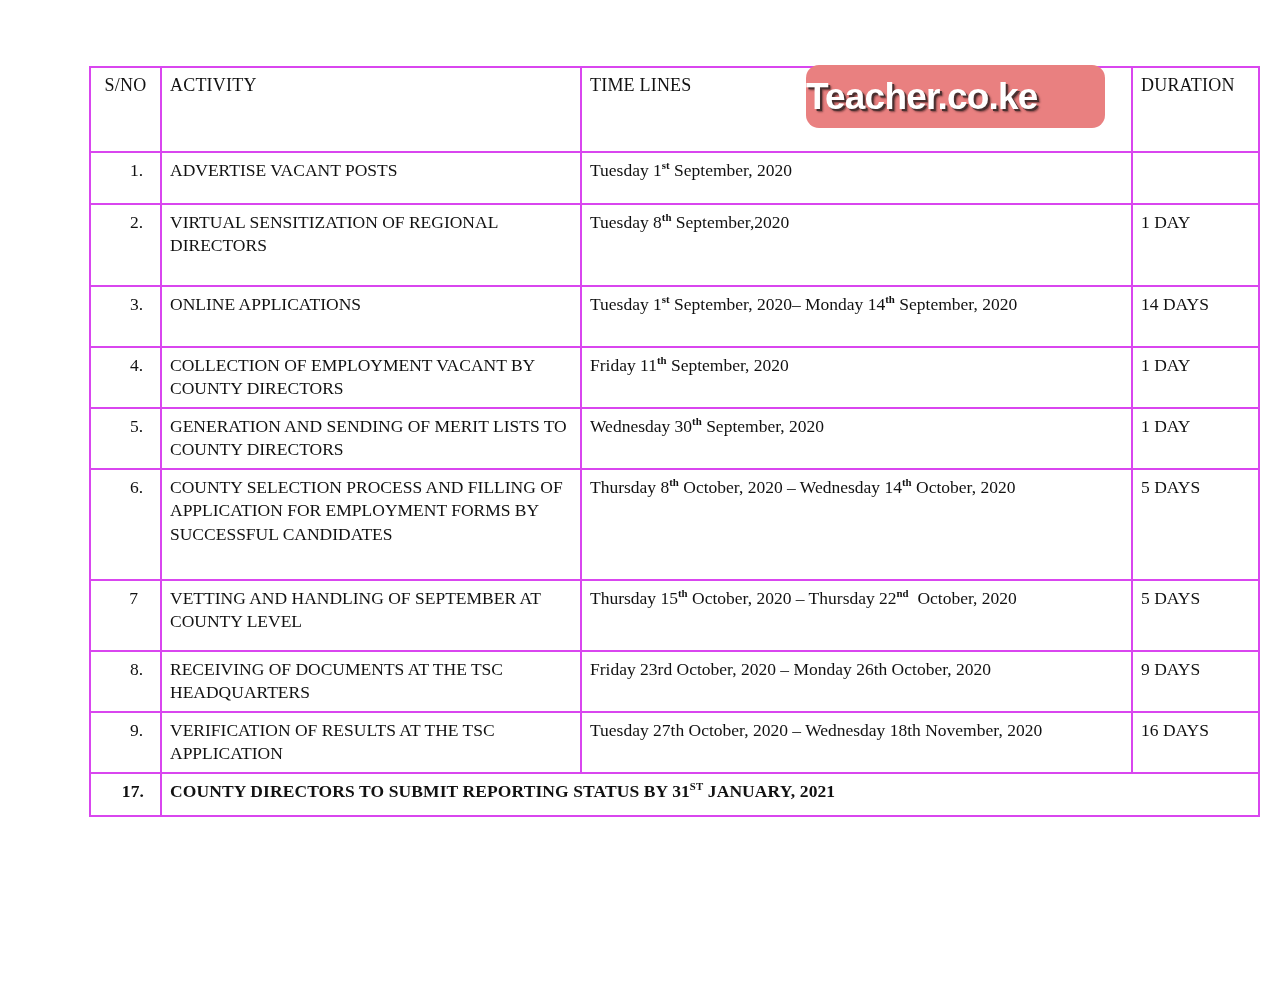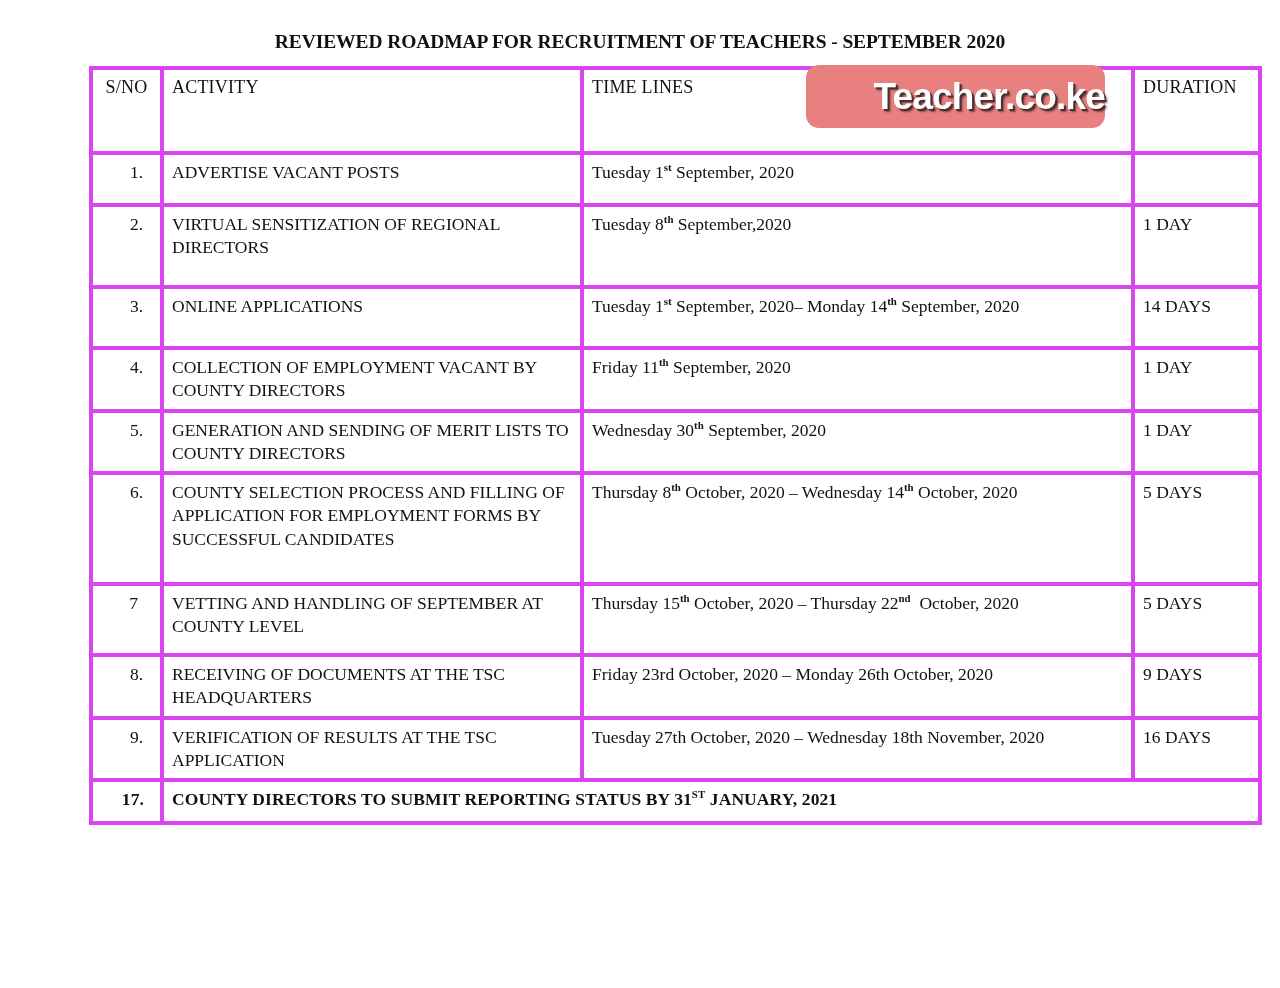--- a/index.html
+++ b/index.html
@@ -42,21 +42,21 @@
     left: 89px;
     top: 66px;
     width: 1169px;
     border-collapse: collapse;
     table-layout: fixed;
     font-size: 17.5px;
     line-height: 1.33;
   }
   .roadmap-table td,
   .roadmap-table th {
-    border: 4px solid #d946ef;
+    border: 2px solid #d946ef;
     vertical-align: top;
     padding: 6px 7px 6px 8px;
     box-sizing: border-box;
     font-weight: normal;
     text-align: left;
   }
 
   
   col.c-sno      { width: 71px; }
   col.c-activity { width: 420px; }
@@ -103,39 +103,38 @@
   .watermark {
     position: absolute;
     left: 806px;
     top: 65px;
     width: 299px;
     height: 63px;
     background: #e98080;
     border-radius: 13px;
     display: flex;
     align-items: center;
-    justify-content: flex-end;
+    justify-content: flex-start;
     z-index: 5;
   }
   .watermark-text {
     font-family: "Liberation Sans", "DejaVu Sans", sans-serif;
     font-size: 37px;
     font-weight: bold;
     color: #ffffff;
     letter-spacing: -0.8px;
     text-shadow: 2px 2px 0 #4a3030, 3px 3px 2px rgba(40,20,20,0.55);
     white-space: nowrap;
   }
 </style>
 </head>
 <body>
 
 <div class="page">
 
-  <div class="doc-title">REVIEWED ROADMAP FOR RECRUITMENT OF TEACHERS - SEPTEMBER 2020</div>
 
   <table class="roadmap-table">
     <colgroup>
       <col class="c-sno">
       <col class="c-activity">
       <col class="c-timeline">
       <col class="c-duration">
     </colgroup>
     <thead>
       <tr>

